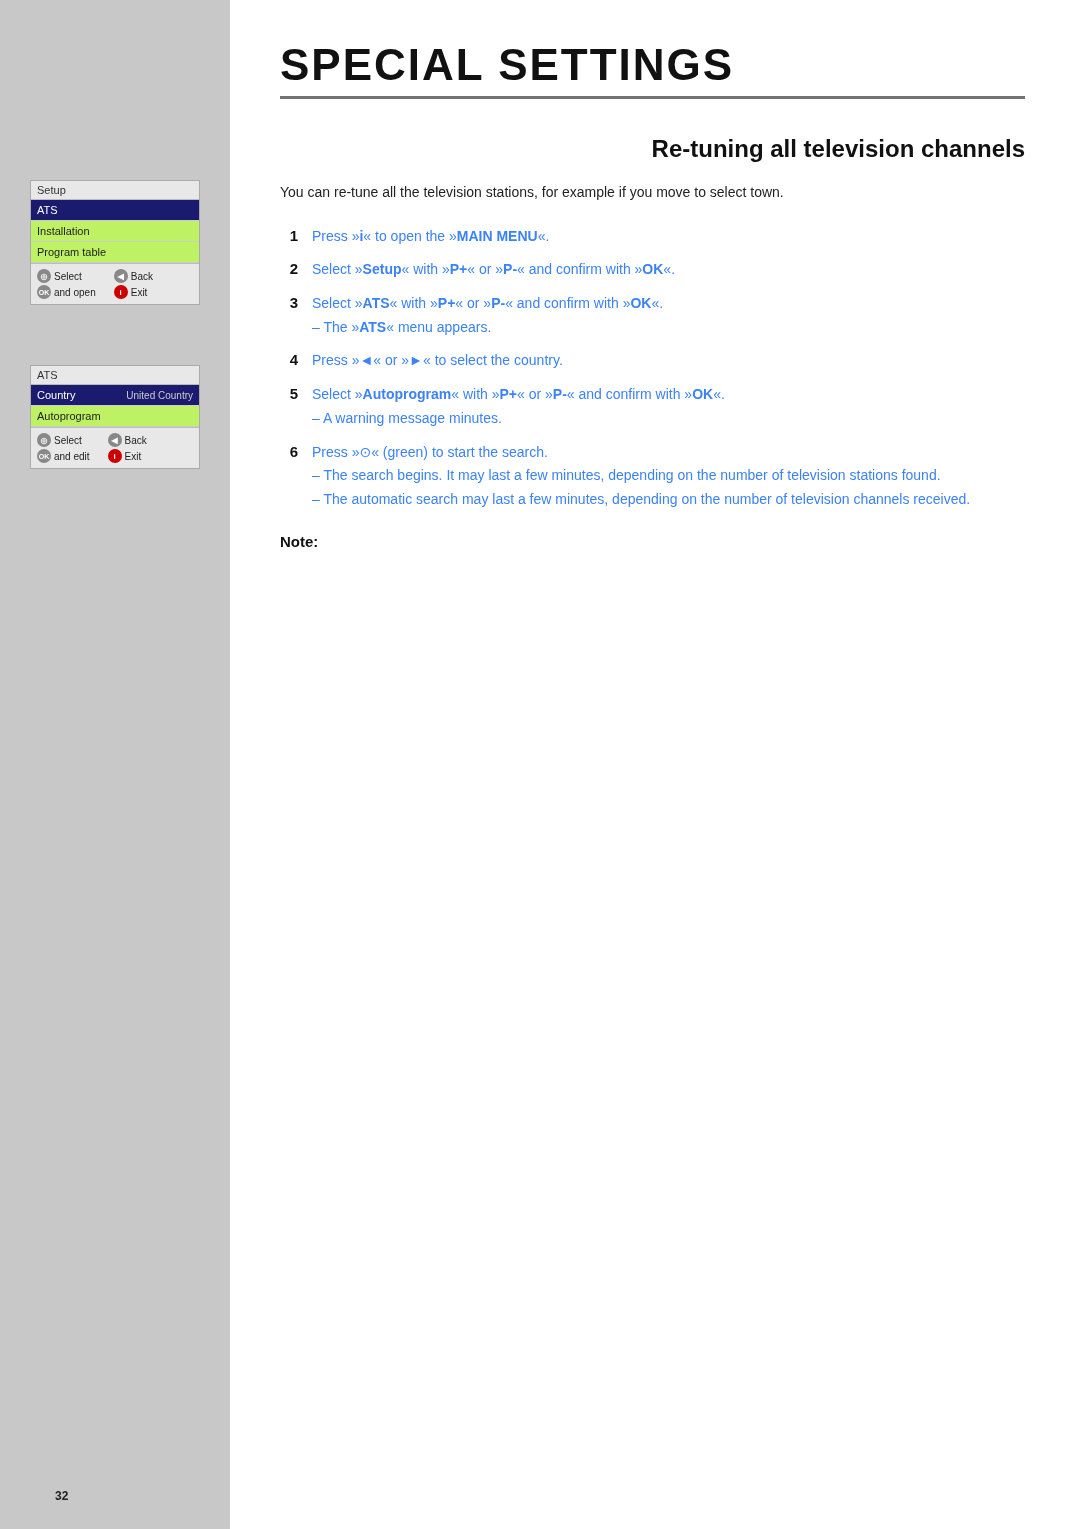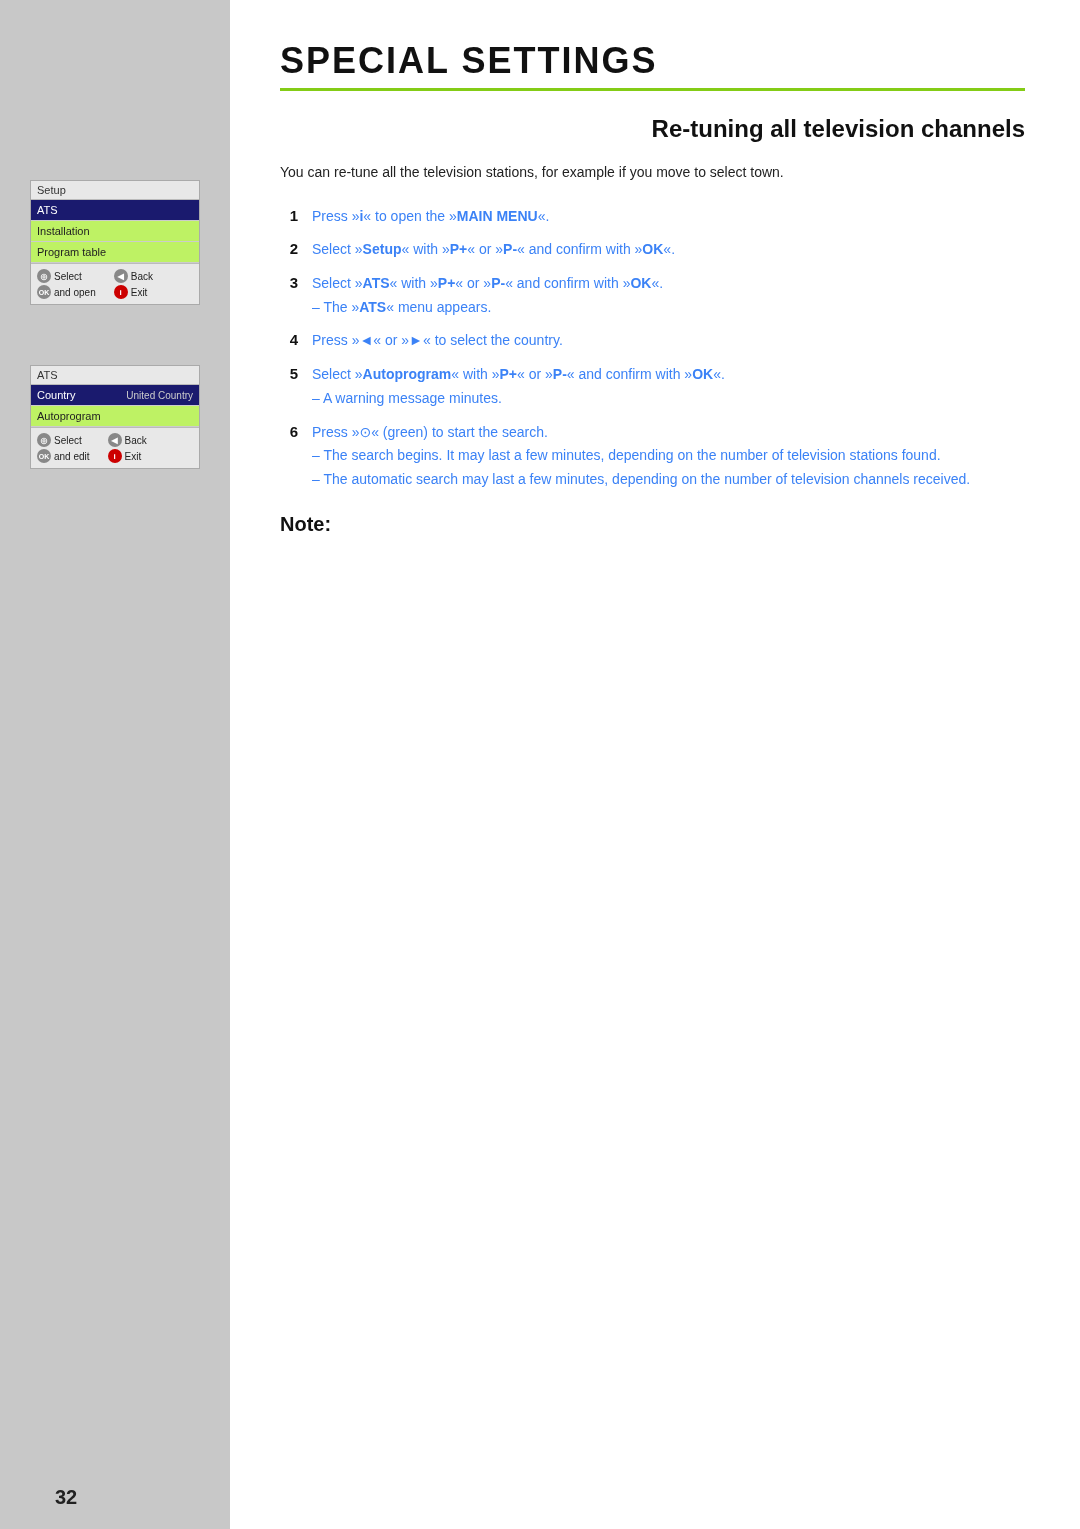--- a/index.html
+++ b/index.html
@@ -87,45 +87,45 @@
     .btn-red { background: #c00; }
     .btn-ok {
       background: #888;
       font-size: 7px;
       font-weight: bold;
     }
 
     
     .page-number {
       position: absolute;
-      bottom: 20px;
+      bottom: 26px;
       left: 55px;
-      font-size: 20px;
+      font-size: 12px;
       font-weight: bold;
       color: #222;
     }
 
     
     .main-content {
       flex: 1;
       padding: 40px 55px 40px 50px;
       display: flex;
       flex-direction: column;
     }
 
     
     .page-title {
-      font-size: 36px;
+      font-size: 44px;
       font-weight: 900;
       letter-spacing: 2px;
       color: #111;
       text-transform: uppercase;
-      border-bottom: 3px solid #84cc16;
+      border-bottom: 3px solid #737373;
       padding-bottom: 6px;
-      margin-bottom: 24px;
+      margin-bottom: 36px;
     }
 
     
     .section-heading {
       font-size: 24px;
       font-weight: bold;
       color: #111;
       margin-bottom: 19px;
       text-align: right;
     }
@@ -167,21 +167,21 @@
     .step-content .sub-item {
       display: block;
       margin-top: 2px;
     }
 
     
     .note-block {
       margin-top: 10px;
     }
     .note-label {
-      font-size: 20px;
+      font-size: 15px;
       font-weight: bold;
       color: #111;
     }
     .note-text {
       font-size: 14px;
       color: #222;
       line-height: 1.55;
     }
 
     

